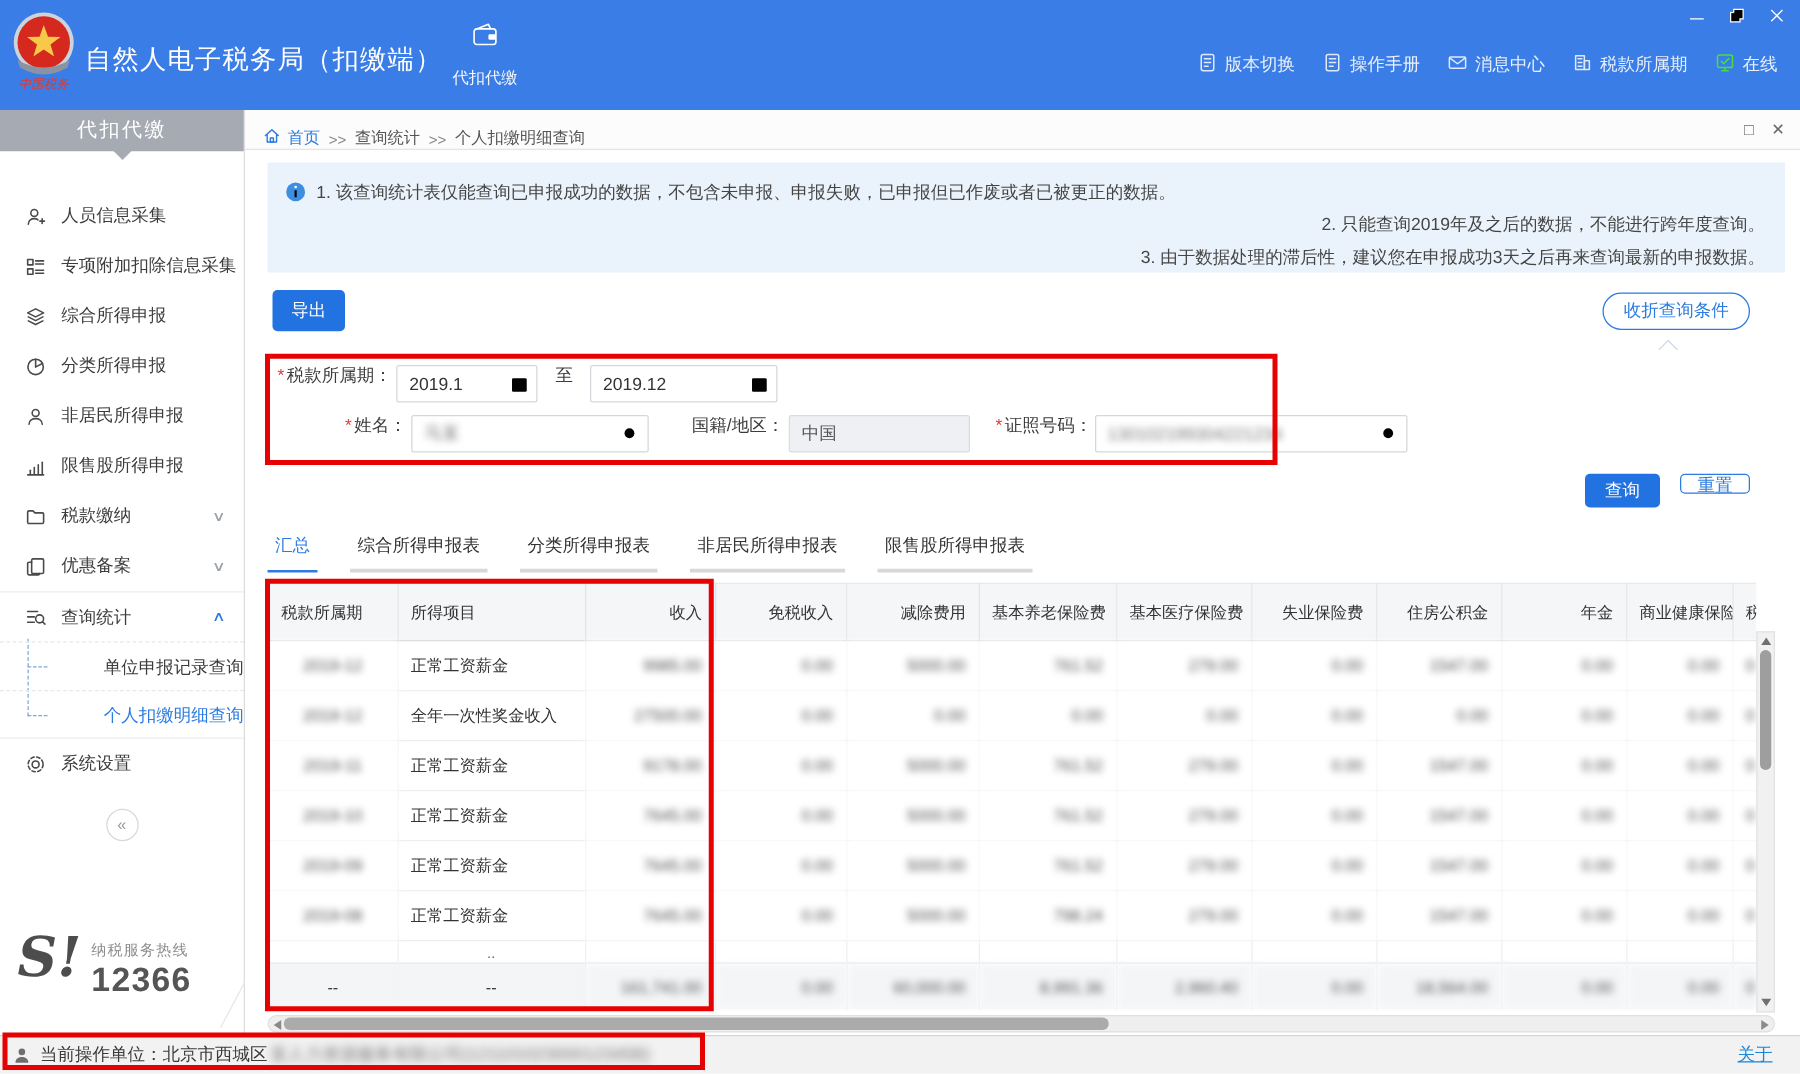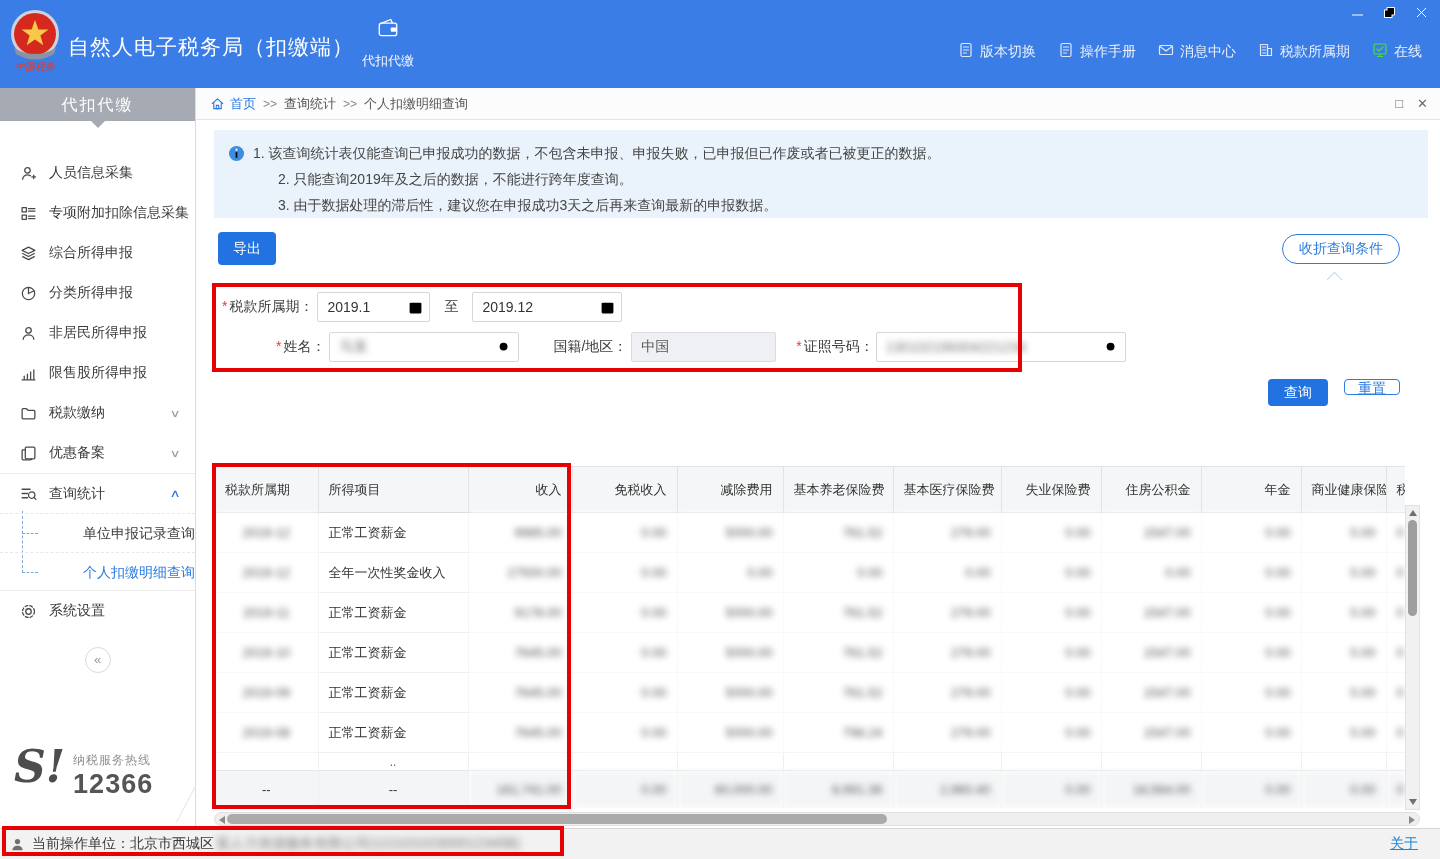--- a/index.html
+++ b/index.html
@@ -40,40 +40,40 @@
   .sub-item:last-child { border-bottom:1px solid #ececec; }
   .collapse-btn { margin:16px auto 0; width:26px; height:26px; border:1px solid #d9d9d9; border-radius:50%; color:#9a9a9a; font-size:13px; text-align:center; line-height:24px; cursor:pointer; background:#fff; }
   .hotline { position:absolute; left:14px; bottom:28px; display:flex; align-items:center; }
   .hotline-logo { font-family:"DejaVu Serif","Liberation Serif",serif; font-style:italic; font-weight:bold; font-size:44px; color:#4d4d4d; line-height:40px; margin-right:8px; }
   .hotline-texts .t1 { font-size:12px; color:#8d8d8d; letter-spacing:1px;margin-top:19px; }
   .hotline-texts .t2 { font-size:27px; color:#555; font-weight:bold; letter-spacing:1px; }
   .side-diag { position:absolute; right:18px; bottom:6px; width:1px; height:120px; background:#e6e6e6; transform:rotate(28deg); transform-origin:bottom; }
 
   
   .main { position:absolute; left:196px; top:88px; width:1244px; height:740px; background:#fff; }
-  .breadcrumb { position:relative; height:32px; display:flex; align-items:center; padding-left:14px; font-size:13px; color:#555; border-bottom:1px solid #e4e4e4; background:#fcfcfc; }
+  .breadcrumb { position:relative; height:32px; display:flex; align-items:flex-end; padding-left:14px; font-size:13px; color:#555; border-bottom:1px solid #e4e4e4; background:#fcfcfc; }
   .breadcrumb .icon svg { width:15px; height:15px; stroke:#2c7be0; margin-right:5px; margin-top:2px;}
   .crumb-home { color:#2c7be0; cursor:pointer; }
   .crumb-sep { margin:0 7px; color:#8a8a8a; font-size:12px; }
   .panel-ctrls { position:absolute; right:12px; top:8px; display:flex; gap:14px; color:#6b6b6b; font-size:13px; }
   .panel-ctrls span { cursor:pointer; }
 
   .notice { position:absolute; left:18px; top:42px; width:1214px; height:88px; background:#eaf3fb; padding:10px 16px 0 14px; }
   .notice-row { display:flex; }
   .notice .icon { margin:5px 8px 0 0; flex:0 0 auto; }
   .notice-line { font-size:14px; color:#454545; line-height:26px; }
-  .notice-line.indent { margin-left:25px; }
+  .notice-line.indent { margin-left:25px;text-align:right; }
 
   .toolbar { position:absolute; left:18px; top:144px; width:1214px; height:36px; }
   .btn-export { position:absolute; left:4px; top:0; width:58px; height:33px; background:#2273e1; color:#fff; border:none; border-radius:4px; font-size:14px; cursor:pointer; }
   .btn-collapse-q { position:absolute; right:28px; top:2px; height:30px; padding:0 16px; background:#fff; border:1px solid #2c7be0; color:#2c7be0; border-radius:15px; font-size:14px; cursor:pointer; }
   .caret-up { position:absolute; right:88px; top:42px; width:11px; height:11px; background:#fff; border-left:1px solid #c8d5e8; border-top:1px solid #c8d5e8; transform:rotate(45deg); }
 
   .filters { position:absolute; left:0; top:196px; width:1244px; height:90px; font-size:14px; color:#3c3c3c; }
-  .f-row { position:absolute; left:0; width:1244px; height:30px; display:flex; align-items:center; }
+  .f-row { position:absolute; left:0; width:1244px; height:30px; display:flex; }
   .f-row1 { top:8px; } .f-row2 { top:48px; }
   .req { color:#e23c39; margin-right:2px; }
   .f-label { color:#3c3c3c; }
   .inp { position:relative; height:30px; border:1px solid #d4d7dc; border-radius:2px; background:#fff; }
   .inp input { width:100%; height:28px; border:none; outline:none; padding:0 26px 0 9px; font-size:14px; color:#333; background:transparent; font-family:inherit; }
   .inp .tail-icon { position:absolute; right:6px; top:7px; width:15px; height:15px; color:#b9bec6; cursor:pointer; }
   .inp .tail-icon svg { width:15px; height:15px; }
   .inp.disabled { background:#eef0f3; border-color:#d9dce0; }
   .inp.disabled input { color:#555; }
   .blurred input { filter:blur(3px); color:#777; }
@@ -412,20 +412,27 @@
               </svg></span>
         </span>
       </div>
     </section>
 
     <div class="f-actions">
       <button class="btn-query">查询</button>
       <button class="btn-reset">重置</button>
     </div>
 
+    <nav class="tabs" id="tabs">
+        <div class="tab active">汇总</div>
+        <div class="tab">综合所得申报表</div>
+        <div class="tab">分类所得申报表</div>
+        <div class="tab">非居民所得申报表</div>
+        <div class="tab">限售股所得申报表</div>
+      </nav>
 
     <div class="table-wrap">
       <table>
         <colgroup id="cols">
             <col style="width: 103px;">
             <col style="width: 150px;">
             <col style="width: 104px;">
             <col style="width: 105px;">
             <col style="width: 106px;">
             <col style="width: 110px;">

